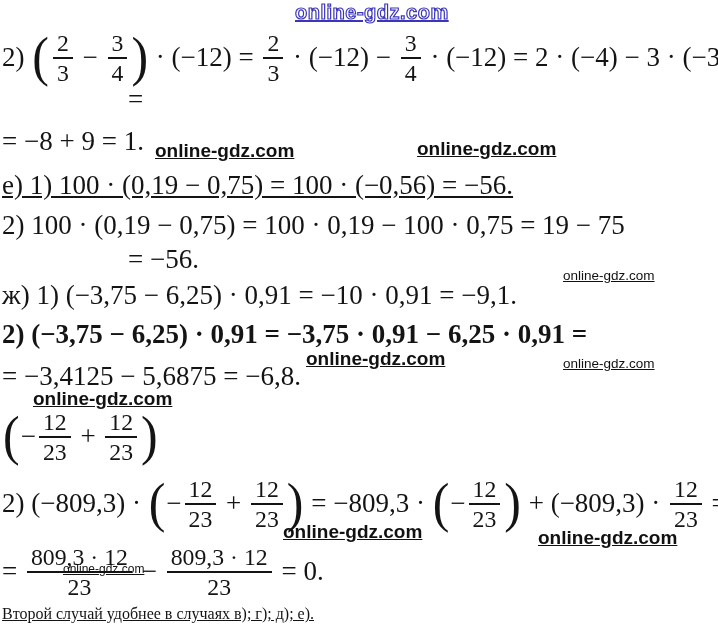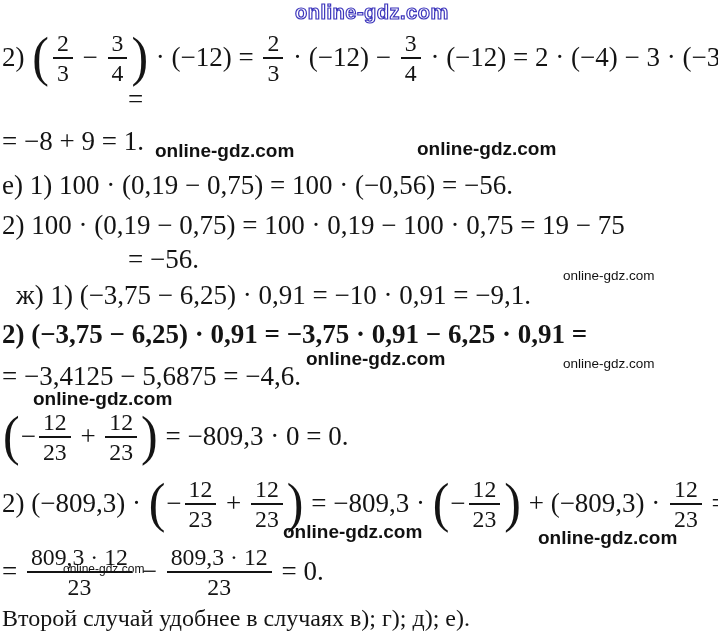--- a/index.html
+++ b/index.html
@@ -42,20 +42,21 @@
     line-height:0.8;
     transform:scaleY(1.08);
     margin:0 1px;
   }
   .wm{
     position:absolute;
     font-family:"Liberation Sans", sans-serif;
     color:#111;
     line-height:1;
     white-space:pre;
+    text-decoration:underline;
   }
   .wm-outline{
     font-weight:700;
     font-size:20px;
     letter-spacing:0.5px;
     color:#3c35bc;
     -webkit-text-fill-color:#ffffff;
     -webkit-text-stroke:1.2px #3c35bc;
   }
   .wm-bold{font-weight:700;font-size:19px;}
@@ -63,30 +64,30 @@
   .wm-tiny{font-weight:400;font-size:12px;}
 </style>
 </head>
 <body>
 
 <div id="page">
   <div id="math-root">
       <div class="math-line" style="left: 2px; top: 27px; height: 62px;"><span>2) </span><span class="bigp">(</span><span class="frac"><span class="num">2</span><span class="den">3</span></span><span> − </span><span class="frac"><span class="num">3</span><span class="den">4</span></span><span class="bigp">)</span><span> · (−12) = </span><span class="frac"><span class="num">2</span><span class="den">3</span></span><span> · (−12) − </span><span class="frac"><span class="num">3</span><span class="den">4</span></span><span> · (−12) = 2 · (−4) − 3 · (−3)</span></div>
       <div class="math-line" style="left: 128px; top: 84px;"><span>=</span></div>
       <div class="math-line" style="left: 2px; top: 126px;"><span>= −8 + 9 = 1.</span></div>
-      <div class="math-line" style="left: 2px; top: 170px;"><span>е) 1) 100 · (0,19 − 0,75) = 100 · (−0,56) = −56.</span></div>
+      <div class="math-line" style="left: 2px; top: 170px; text-decoration: underline;"><span>е) 1) 100 · (0,19 − 0,75) = 100 · (−0,56) = −56.</span></div>
       <div class="math-line" style="left: 2px; top: 210px; text-align: right;"><span>2) 100 · (0,19 − 0,75) = 100 · 0,19 − 100 · 0,75 = 19 − 75</span></div>
       <div class="math-line" style="left: 128px; top: 244px;"><span>= −56.</span></div>
-      <div class="math-line" style="left: 2px; top: 280px; margin-left: 14px;"><span>ж) 1) (−3,75 − 6,25) · 0,91 = −10 · 0,91 = −9,1.</span></div>
+      <div class="math-line" style="left: 2px; top: 280px;"><span>ж) 1) (−3,75 − 6,25) · 0,91 = −10 · 0,91 = −9,1.</span></div>
       <div class="math-line" style="left: 2px; top: 319px; font-weight: bold;"><span>2) (−3,75 − 6,25) · 0,91 = −3,75 · 0,91 − 6,25 · 0,91 =</span></div>
-      <div class="math-line" style="left: 2px; top: 361px;"><span>= −3,4125 − 5,6875 = −4,6.</span></div>
-      <div class="math-line" style="left: 2px; top: 408px; height: 58px;"><span class="bigp">(</span><span>−</span><span class="frac"><span class="num">12</span><span class="den">23</span></span><span> + </span><span class="frac"><span class="num">12</span><span class="den">23</span></span><span class="bigp">)</span><span> = −809,3 · 0 = 0.</span></div>
+      <div class="math-line" style="left: 2px; top: 361px;"><span>= −3,4125 − 5,6875 = −6,8.</span></div>
+      <div class="math-line" style="left: 2px; top: 408px; height: 58px;"><span class="bigp">(</span><span>−</span><span class="frac"><span class="num">12</span><span class="den">23</span></span><span> + </span><span class="frac"><span class="num">12</span><span class="den">23</span></span><span class="bigp">)</span></div>
       <div class="math-line" style="left: 2px; top: 474px; height: 60px;"><span>2) (−809,3) · </span><span class="bigp">(</span><span>−</span><span class="frac"><span class="num">12</span><span class="den">23</span></span><span> + </span><span class="frac"><span class="num">12</span><span class="den">23</span></span><span class="bigp">)</span><span> = −809,3 · </span><span class="bigp">(</span><span>−</span><span class="frac"><span class="num">12</span><span class="den">23</span></span><span class="bigp">)</span><span> + (−809,3) · </span><span class="frac"><span class="num">12</span><span class="den">23</span></span><span> =</span></div>
       <div class="math-line" style="left: 2px; top: 543px; height: 58px;"><span>= </span><span class="frac"><span class="num">809,3 · 12</span><span class="den">23</span></span><span> − </span><span class="frac"><span class="num">809,3 · 12</span><span class="den">23</span></span><span> = 0.</span></div>
-      <div class="math-line" style="left: 2px; top: 605px; font-size: 24px;"><span>Второй случай удобнее в случаях в); г); д); е).</span></div>
+      <div class="math-line" style="left: 2px; top: 605px; font-size: 16px; text-decoration: underline;"><span>Второй случай удобнее в случаях в); г); д); е).</span></div>
     </div>
   <div id="wm-root">
       <span class="wm wm-outline" style="left: 295px; top: 2px;">online-gdz.com</span>
       <span class="wm wm-bold" style="left: 155px; top: 141px;">online-gdz.com</span>
       <span class="wm wm-bold" style="left: 417px; top: 139px;">online-gdz.com</span>
       <span class="wm wm-small" style="left: 563px; top: 269px;">online-gdz.com</span>
       <span class="wm wm-bold" style="left: 306px; top: 349px;">online-gdz.com</span>
       <span class="wm wm-small" style="left: 563px; top: 357px;">online-gdz.com</span>
       <span class="wm wm-bold" style="left: 33px; top: 389px;">online-gdz.com</span>
       <span class="wm wm-bold" style="left: 283px; top: 522px;">online-gdz.com</span>

